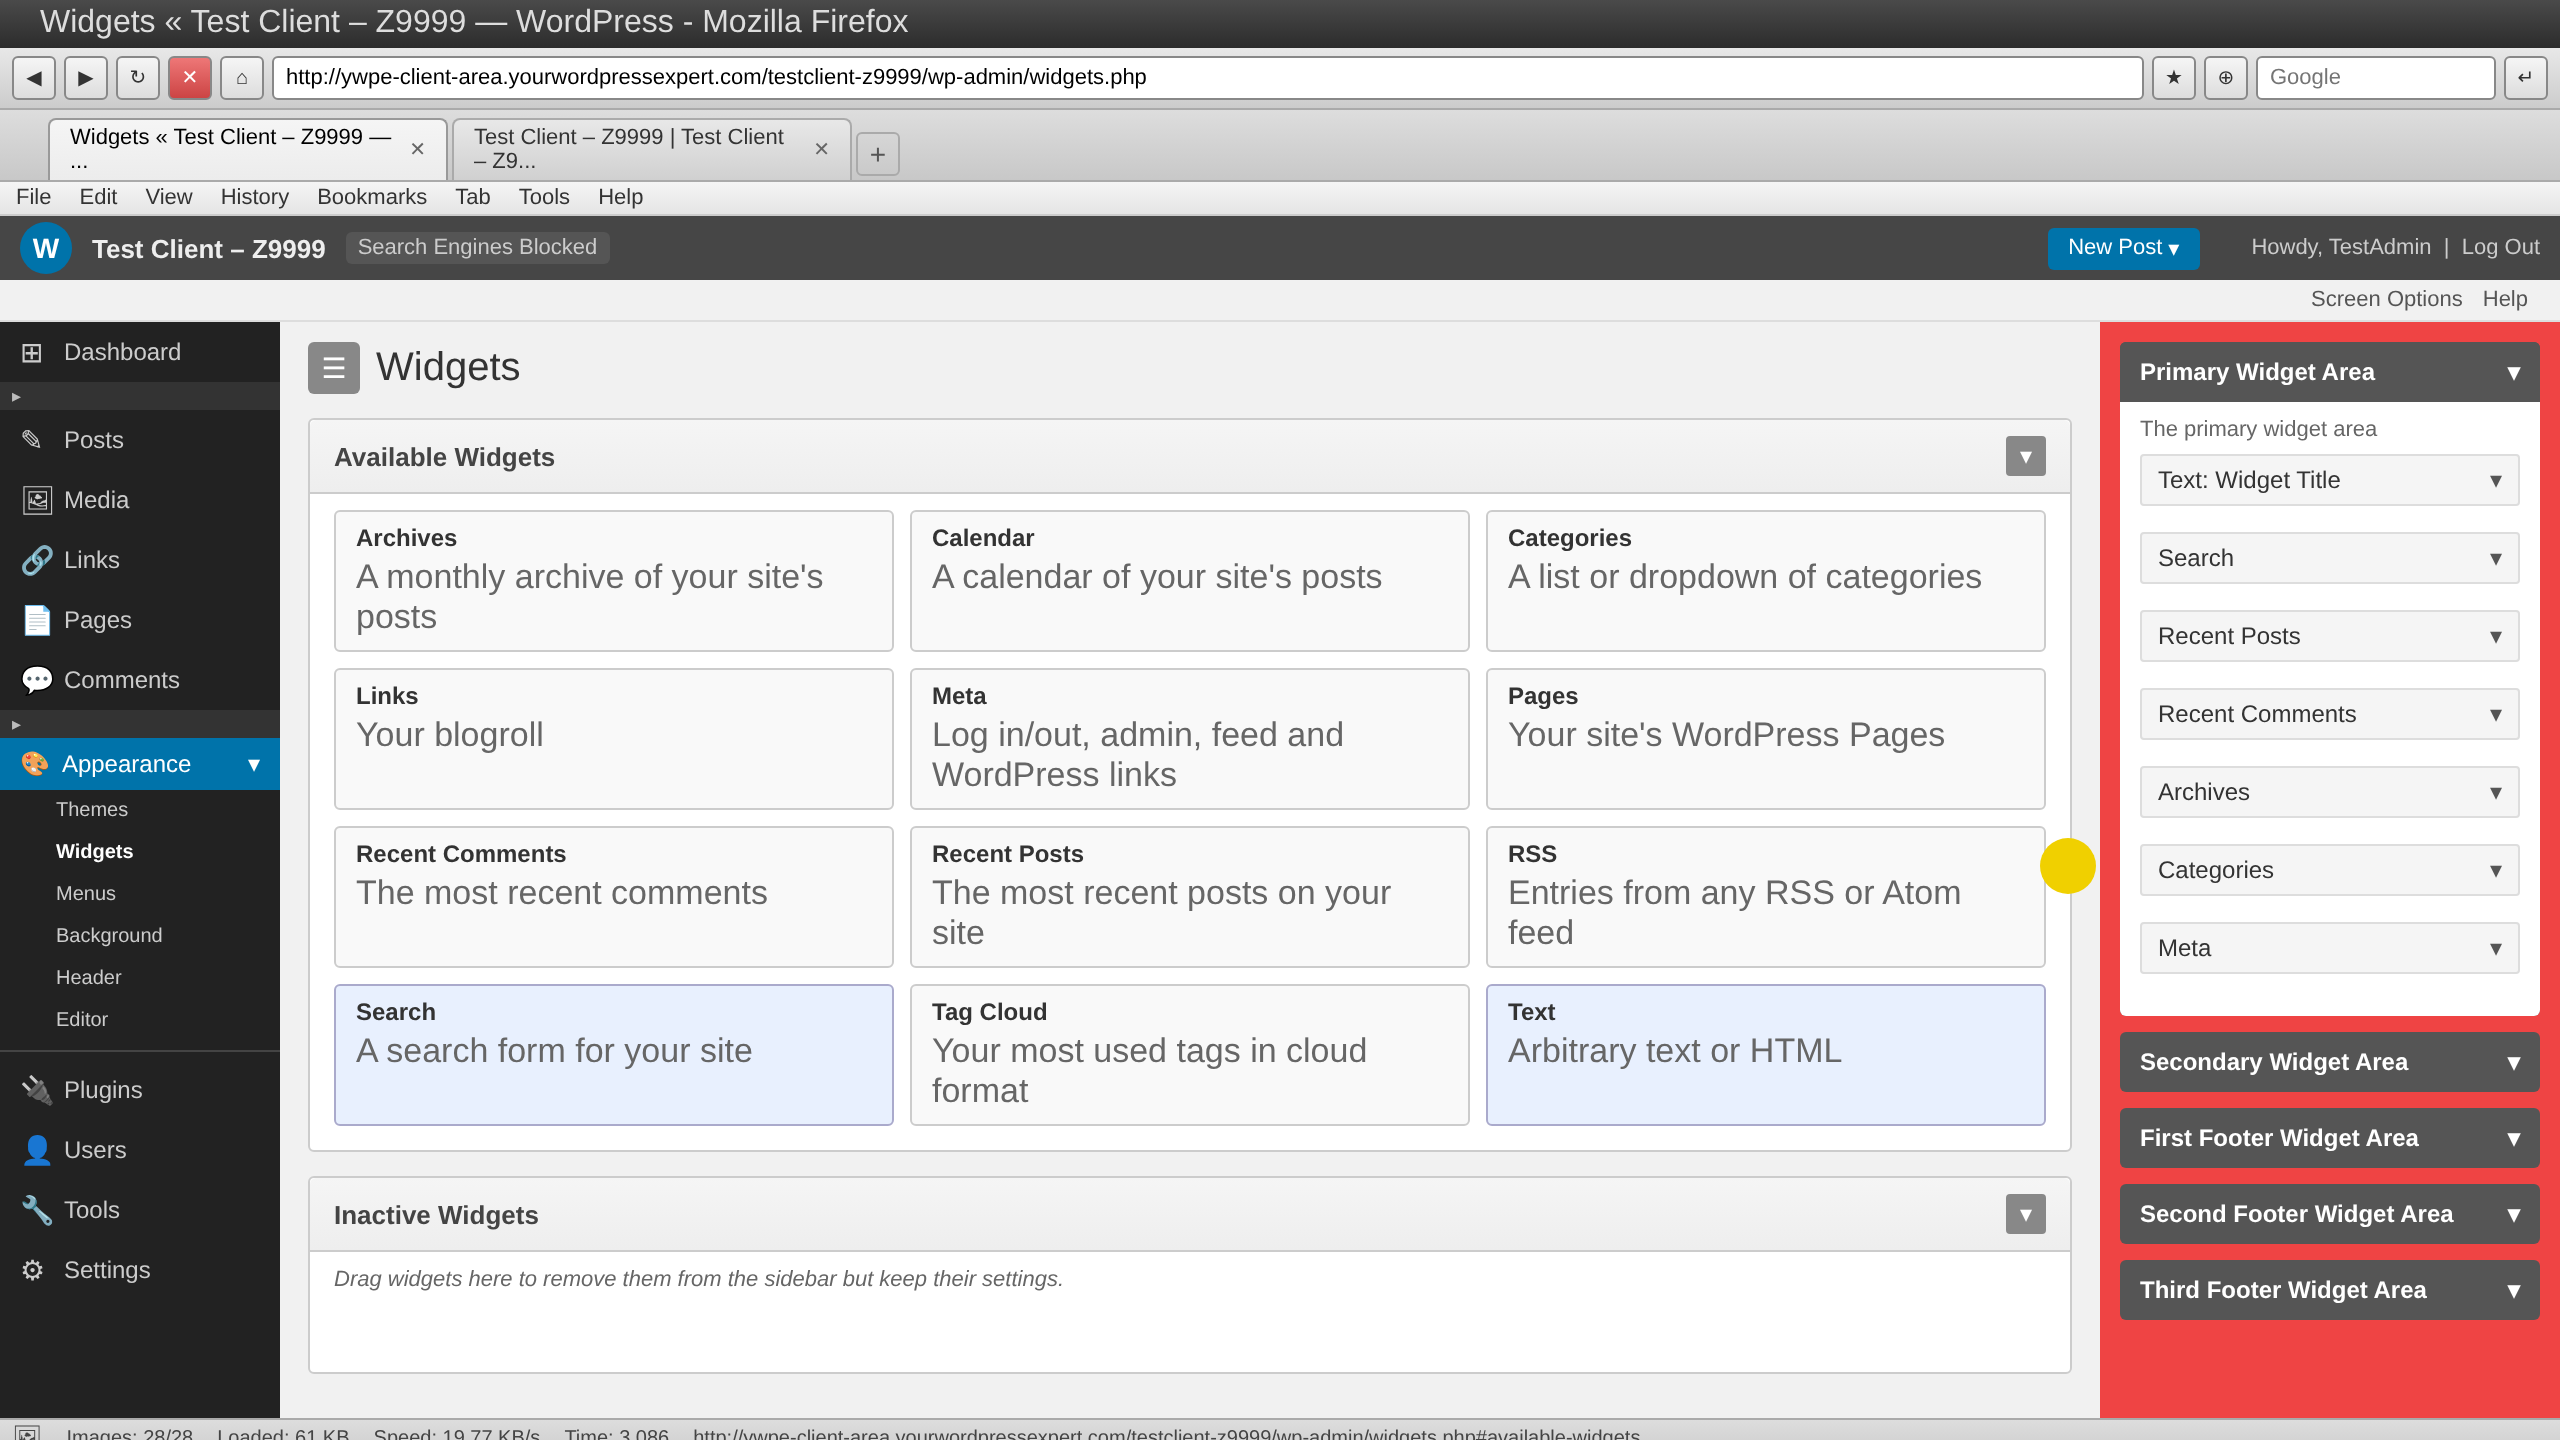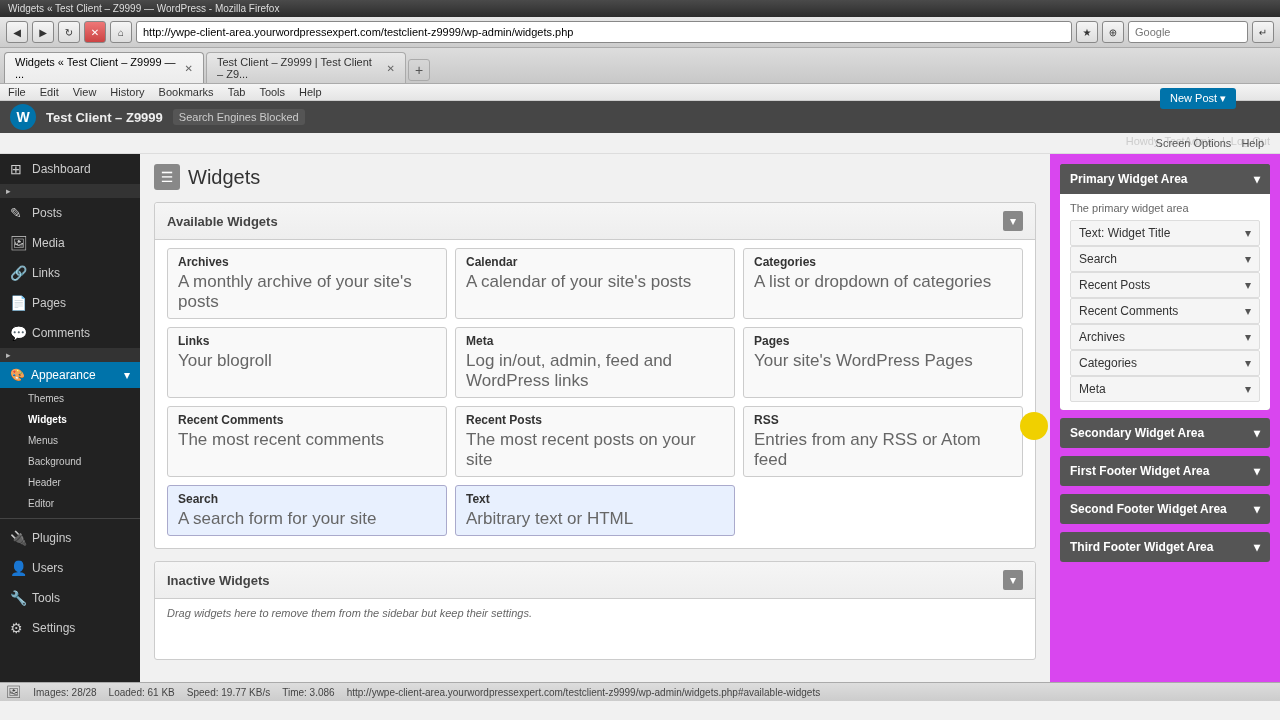--- a/index.html
+++ b/index.html
@@ -2,22 +2,22 @@
 <html><head>
   <meta charset="utf-8">
   <style>
     * { box-sizing: border-box; margin: 0; padding: 0; }
     body { font-family: Arial, sans-serif; font-size: 12px; background: #f1f1f1; color: #333; overflow: hidden; }
 
     
     .browser-title-bar {
       background: linear-gradient(to bottom, #4a4a4a, #2c2c2c);
       color: #ddd;
-      font-size: 10px;
-      padding: 3px 8px;
+      font-size: 16px;
+      padding: 3px 20px;
       display: flex;
       align-items: center;
       gap: 6px;
     }
     .browser-controls {
       background: linear-gradient(to bottom, #e8e8e8, #cccccc);
       padding: 4px 6px;
       display: flex;
       align-items: center;
       gap: 4px;
@@ -58,20 +58,21 @@
       padding: 3px 10px;
       font-size: 11px;
       display: flex; align-items: center; gap: 6px;
       max-width: 200px;
       cursor: pointer;
     }
     .tab.active {
       background: linear-gradient(to bottom, #f5f5f5, #ececec);
       border-color: #999;
       color: #000;
+      margin-left: 20px;
     }
     .tab-close { font-size: 10px; color: #666; cursor: pointer; }
     .tab-add { width: 22px; height: 22px; background: none; border: 1px solid #aaa; border-radius: 3px; display: flex; align-items: center; justify-content: center; font-size: 14px; cursor: pointer; color: #555; margin-bottom: 2px; }
 
     .menu-bar {
       background: linear-gradient(to bottom, #f5f5f5, #e5e5e5);
       border-bottom: 1px solid #ccc;
       display: flex; gap: 14px;
       padding: 2px 8px;
       font-size: 11px;
@@ -90,21 +91,21 @@
     }
     .wp-logo {
       width: 26px; height: 26px;
       background: #0073aa;
       border-radius: 50%;
       display: flex; align-items: center; justify-content: center;
       color: white; font-weight: bold; font-size: 14px;
     }
     .wp-site-name { font-size: 13px; font-weight: bold; color: #eee; }
     .wp-tagline { font-size: 11px; color: #ccc; background: #555; padding: 2px 6px; border-radius: 3px; }
-    .wp-header-right { margin-left: auto; display: flex; align-items: center; gap: 26px; font-size: 11px; flex-direction: column; }
+    .wp-header-right { margin-left: auto; display: flex; align-items: center; gap: 26px; font-size: 11px; }
     .wp-new-post {
       background: #0073aa;
       color: white;
       border: none;
       padding: 4px 10px;
       border-radius: 3px;
       cursor: pointer;
       font-size: 11px;
       display: flex; align-items: center; gap: 3px;
     }
@@ -233,21 +234,21 @@
       padding: 6px 10px;
       cursor: grab;
     }
     .widget-item.highlighted { background: #e8f0fe; border-color: #aac; }
     .widget-item h4 { font-size: 12px; font-weight: bold; color: #333; margin-bottom: 3px; }
     .widget-item p { font-size: 17px; color: #666; }
 
     
     .wp-right-sidebar {
       width: 230px;
-      background: #d946ef;
+      background: #ef4444;
       flex-shrink: 0;
       overflow-y: auto;
       padding: 10px;
     }
     .widget-area-box {
       background: #555;
       color: white;
       border-radius: 3px;
       margin-bottom: 8px;
       overflow: hidden;
@@ -266,21 +267,21 @@
     .widget-area-body {
       background: white;
       padding: 8px 10px;
     }
     .widget-area-desc { font-size: 11px; color: #666; margin-bottom: 6px; }
     .widget-row {
       background: #f5f5f5;
       border: 1px solid #ddd;
       border-radius: 2px;
       padding: 5px 8px;
-      margin-bottom: 0;
+      margin-bottom: 13px;
       display: flex;
       align-items: center;
       justify-content: space-between;
       font-size: 12px;
       color: #333;
       cursor: pointer;
     }
     .widget-row .expand-btn {
       background: none;
       border: none;
@@ -497,20 +498,24 @@
           <div class="widget-item">
             <h4>RSS</h4>
             <p>Entries from any RSS or Atom feed</p>
           </div>
 
           <div class="widget-item highlighted">
             <h4>Search</h4>
             <p>A search form for your site</p>
           </div>
 
+          <div class="widget-item">
+            <h4>Tag Cloud</h4>
+            <p>Your most used tags in cloud format</p>
+          </div>
 
           <div class="widget-item highlighted">
             <h4>Text</h4>
             <p>Arbitrary text or HTML</p>
           </div>
         </div>
       </div>
     </div>
 
     <div class="panel">

